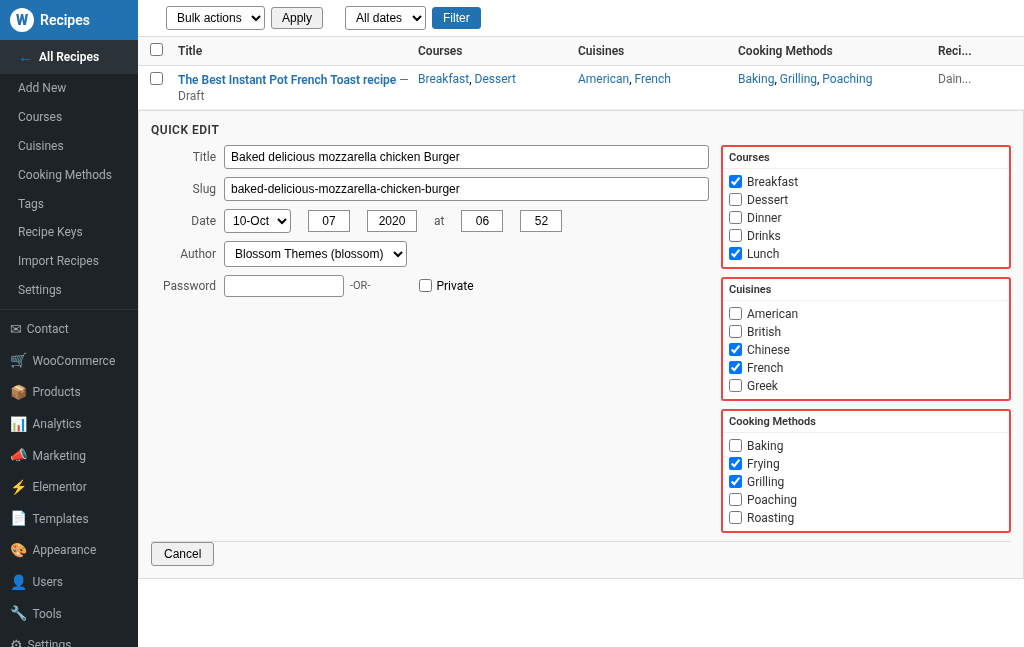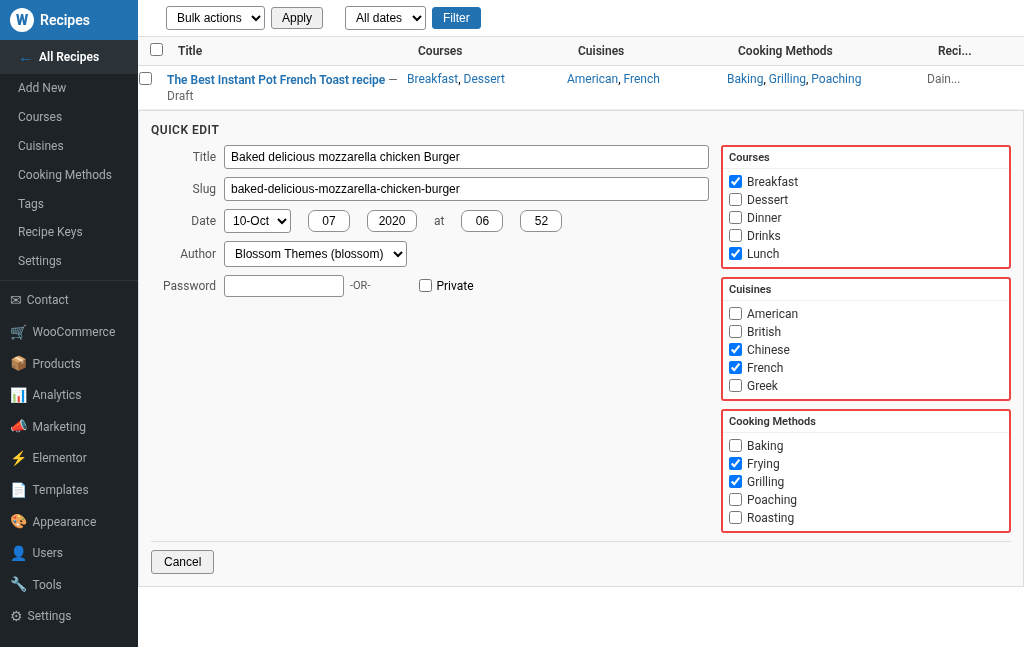--- a/index.html
+++ b/index.html
@@ -94,21 +94,21 @@
       background: #f9f9f9;
       font-weight: 600;
       color: #333;
       font-size: 12px;
       align-items: center;
     }
     
     .recipe-row {
       display: grid;
       grid-template-columns: 28px 240px 160px 160px 200px 80px;
-      padding: 6px 1px;
+      padding: 6px 12px;
       border-bottom: 1px solid #f0f0f0;
       align-items: start;
       font-size: 12px;
     }
     .recipe-title-link { color: #2271b1; text-decoration: none; font-weight: 600; line-height: 1.4; }
     .recipe-draft { color: #666; font-weight: normal; }
     .taxonomy-link { color: #2271b1; text-decoration: none; }
 
     
     #quick-edit-panel {
@@ -176,21 +176,21 @@
       padding: 3px 4px;
       border: 1px solid #8c8f94;
       border-radius: 3px;
       font-size: 12px;
       background: #fff;
     }
     .qe-date-num {
       width: 42px;
       padding: 3px 4px;
       border: 1px solid #8c8f94;
-      border-radius: 7px;
+      border-radius: 0;
       font-size: 12px;
       text-align: center;
     }
     .qe-at { color: #555; font-size: 12px; }
     .qe-author-select {
       padding: 4px 6px;
       border: 1px solid #8c8f94;
       border-radius: 3px;
       font-size: 12px;
       background: #fff;
@@ -236,21 +236,21 @@
       padding: 2px 0;
       font-size: 12px;
       color: #333;
     }
     .tax-item input[type=checkbox] { cursor: pointer; }
 
     .qe-bottom {
       display: flex;
       justify-content: flex-start;
       margin-top: 8px;
-      padding-top: 8px;
+      padding-top: 0;
       border-top: 1px solid #ddd;
     }
     .btn-cancel {
       padding: 4px 12px;
       background: #f0f0f1;
       border: 1px solid #8c8f94;
       border-radius: 3px;
       font-size: 12px;
       cursor: pointer;
     }
@@ -291,20 +291,23 @@
     <span>Cuisines</span>
   </div>
   <div class="sidebar-item sub">
     <span>Cooking Methods</span>
   </div>
   <div class="sidebar-item sub">
     <span>Tags</span>
   </div>
   <div class="sidebar-item sub">
     <span>Recipe Keys</span>
+  </div>
+  <div class="sidebar-item sub">
+    <span>Import Recipes</span>
   </div>
   <div class="sidebar-item sub">
     <span>Settings</span>
   </div>
 
   <hr class="sidebar-divider">
 
   <div class="sidebar-item">
     <span class="sidebar-icon">✉</span>
     <span>Contact</span>

